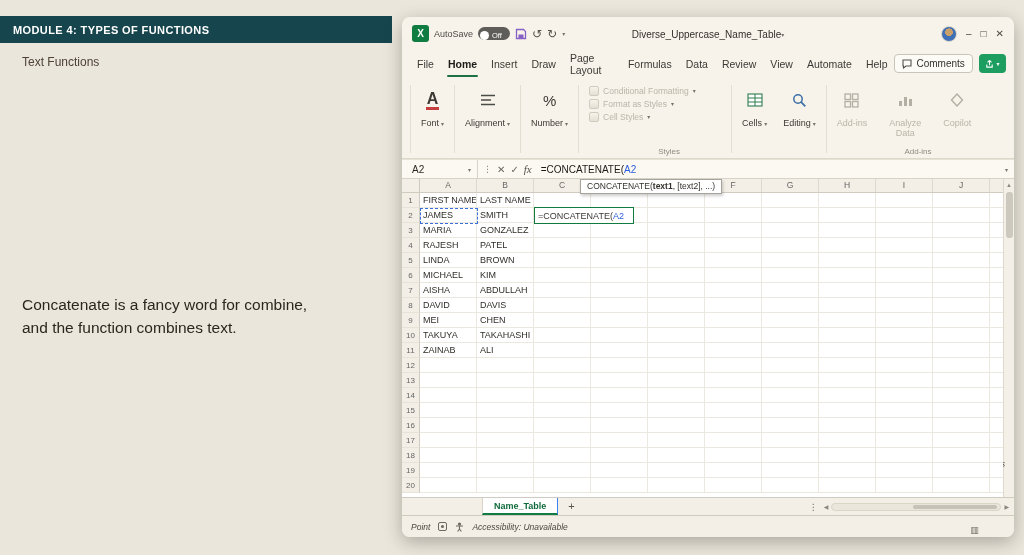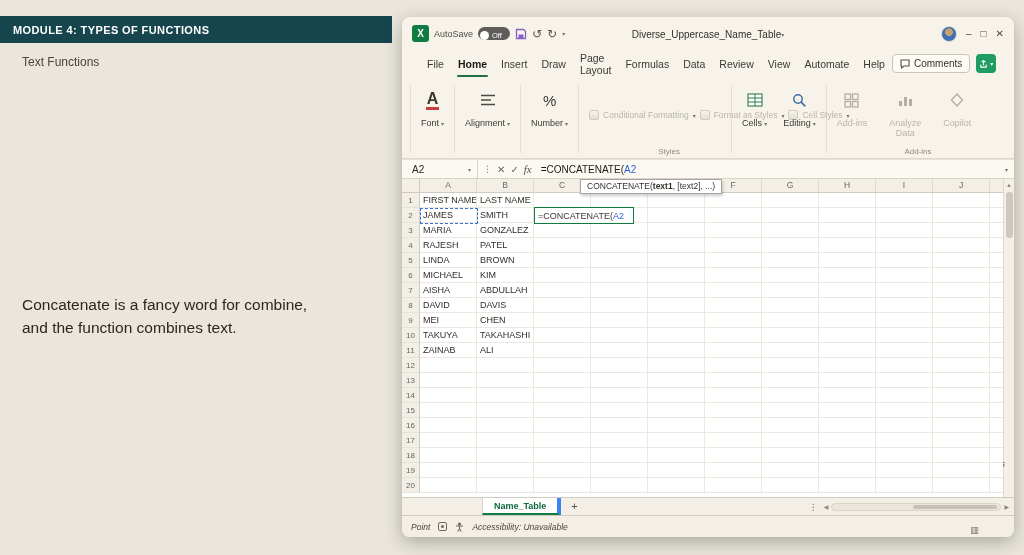--- a/index.html
+++ b/index.html
@@ -36,38 +36,38 @@
   .as-off{ color:#fff; font-size:7.5px; }
   .tb-btn{ font-size:12px; color:#55524c; line-height:1; }
   .chev6{ font-size:6px; color:#77746c; }
   .doc-title{ position:absolute; left:50%; top:50%; transform:translate(-50%,-50%);
     display:flex; align-items:center; font-size:10px; color:#33312c; white-space:nowrap; }
   .tbar-right{ margin-left:auto; display:flex; align-items:center; gap:9px; }
   .avatar{ width:16px; height:16px; border-radius:50%; flex:none;
     background:radial-gradient(circle at 50% 38%, #c9a06a 0 34%, #3f6fb4 36%); border:1px solid #d8d4c8; }
   .win-btn{ font-size:10px; color:#4c4a45; }
   
-  .menubar{ height:27px; flex:none; display:flex; align-items:center; padding:0 18px; }
+  .menubar{ height:27px; flex:none; display:flex; align-items:center; padding:0 8px; }
   .mtab{ padding:0 7px; font-size:10.5px; height:100%; display:flex; align-items:center; position:relative; color:#3b3a35; }
   .mtab.active{ color:#1c1b18; font-weight:700; }
   .mtab.active::after{ content:""; position:absolute; left:6px; right:6px; bottom:0; height:2.5px;
     background:#1e7145; border-radius:2px; }
   .comments-btn{ margin-left:auto; display:flex; align-items:center; gap:4px; border:1px solid #c9c5ba;
     background:#fdfbf6; border-radius:4px; height:19px; padding:0 7px; font-size:10px; color:#33312c; }
   .share-btn{ width:28px; height:19px; background:#1d9d5f; border-radius:4px; display:flex; align-items:center;
     justify-content:center; gap:2px; color:#fff; margin-left:6px; }
   
   .ribbon{ height:82px; flex:none; border-bottom:1px solid #dcd8cb; display:flex; align-items:stretch; padding:3px 4px 0 6px; position:relative; }
   .rgroup{ display:flex; flex-direction:column; align-items:center; padding:5px 8px 0; position:relative; }
   .gicon{ height:30px; display:flex; align-items:center; justify-content:center; }
   .rlabel{ font-size:9px; color:#3c3a35; display:flex; align-items:center; gap:2px; margin-top:3px; white-space:nowrap; }
   .rdiv{ width:1px; background:#e3ded1; margin:5px 2px; }
   .font-a{ font-size:16px; font-weight:700; color:#3c3a35; border-bottom:3px solid #c43e3e; line-height:1; padding:0 1px; }
   .pct{ font-size:15px; font-weight:400; color:#3c3a35; }
-  .styles-group{ display:flex; flex-direction:row; justify-content:flex-start; padding:4px 6px 12px; position:relative; width:148px; }
+  .styles-group{ display:flex; flex-direction:column; justify-content:flex-start; padding:4px 6px 12px; position:relative; width:148px; }
   .srow{ display:flex; align-items:center; gap:4px; font-size:8.5px; color:#b9b5aa; padding:1.5px 2px; white-space:nowrap; }
   .sicon{ width:10px; height:10px; border:1px solid #cfcbc0; border-radius:2px;
     background:linear-gradient(#f6f3ea,#e4e0d4); flex:none; }
   .gcaption{ position:absolute; bottom:2px; left:0; right:0; text-align:center; font-size:8px; color:#8f8b81;padding-left:28px; }
   .rgroup.disabled .rlabel, .rgroup.disabled{ color:#b9b5aa; }
   .rlabel.two-line{ text-align:center; line-height:1.15; white-space:normal; width:44px; display:block; }
   .addins-wrap{ display:flex; position:relative; padding-bottom:12px; }
   
   .fbar{ height:20px; flex:none; background:#fcf9f2; border-top:1px solid #e6e2d6; border-bottom:1px solid #d7d3c7;
     display:flex; align-items:center; gap:5px; padding:0 6px 0 4px; font-size:10px; }
@@ -96,21 +96,21 @@
     box-shadow:1px 2px 3px rgba(0,0,0,.2); font-size:8.5px; padding:1px 6px 2px; white-space:nowrap; z-index:6; color:#33312c; }
   .fn-tooltip b{ font-weight:700; }
   .vscroll{ width:11px; flex:none; background:#f4f0e7; border-left:1px solid #ddd9cd; display:flex;
     flex-direction:column; align-items:center; padding-top:1px; }
   .vs-arrow{ font-size:6px; color:#8a877e; line-height:10px; }
   .vs-thumb{ width:7px; height:46px; background:#cdc9be; border-radius:3px; margin-top:2px; }
   
   .sheetbar{ height:18px; flex:none; background:#f3efe6; border-top:1px solid #cfcbc0; display:flex;
     align-items:center; padding-left:80px; font-size:9px; position:relative; }
   .sheettab{ background:#fff; height:100%; display:flex; align-items:center; padding:0 11px;
-    border-bottom:2px solid #107c41; border-left:1px solid #d9d5c9; border-right:4px solid #3b82f6;
+    border-bottom:2px solid #107c41; border-left:1px solid #d9d5c9; border-right:1px solid #3b82f6;
     color:#0f6b3c; font-weight:700; }
   .newsheet{ margin-left:10px; color:#55524c; font-size:11px; line-height:1; }
   .sheet-more{ margin-left:auto; color:#6b6861; font-size:9px; padding:0 6px; }
   .hscroll{ display:flex; align-items:center; gap:3px; padding-right:5px; color:#8a877e; font-size:6px; }
   .hs-track{ width:170px; height:8px; background:#eae6dc; border:1px solid #d9d5c9; border-radius:4px; position:relative; }
   .hs-thumb{ position:absolute; right:3px; top:1px; width:84px; height:4px; background:#c6c2b7; border-radius:2px; }
   
   .statusbar{ height:22px; flex:none; background:#f3efe6; border-top:1px solid #cfcbc0; display:flex;
     align-items:center; font-size:8.5px; color:#4c483f; padding:0 9px; gap:8px;font-style:italic; }
   .sb-right{ margin-left:auto; display:flex; align-items:center; gap:12px;flex-direction:column; }

